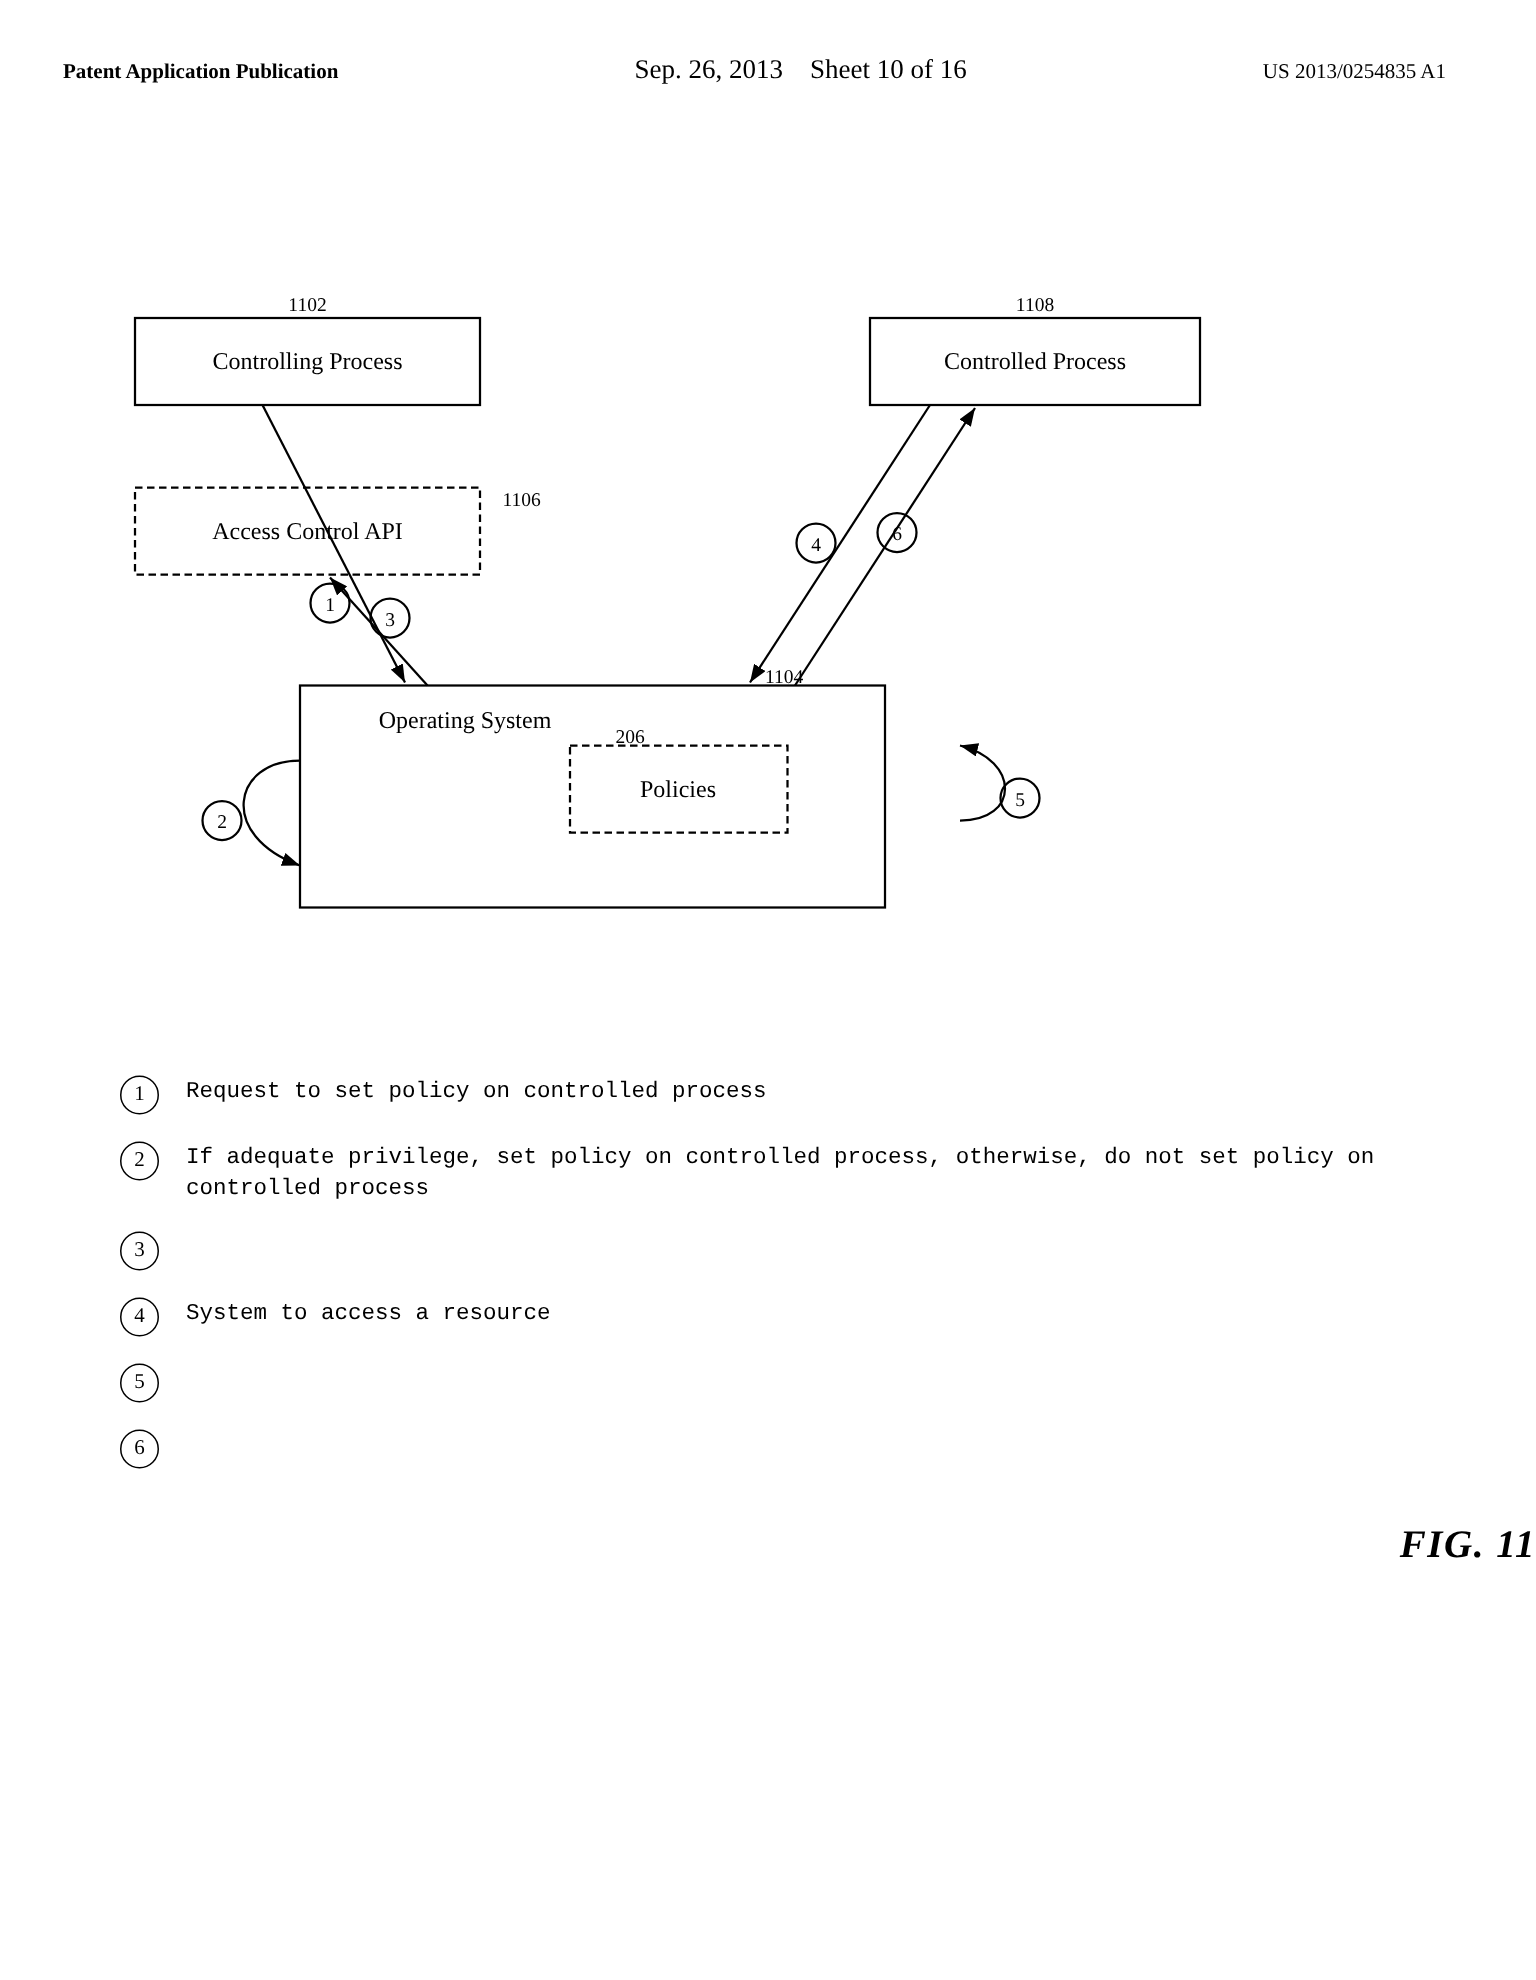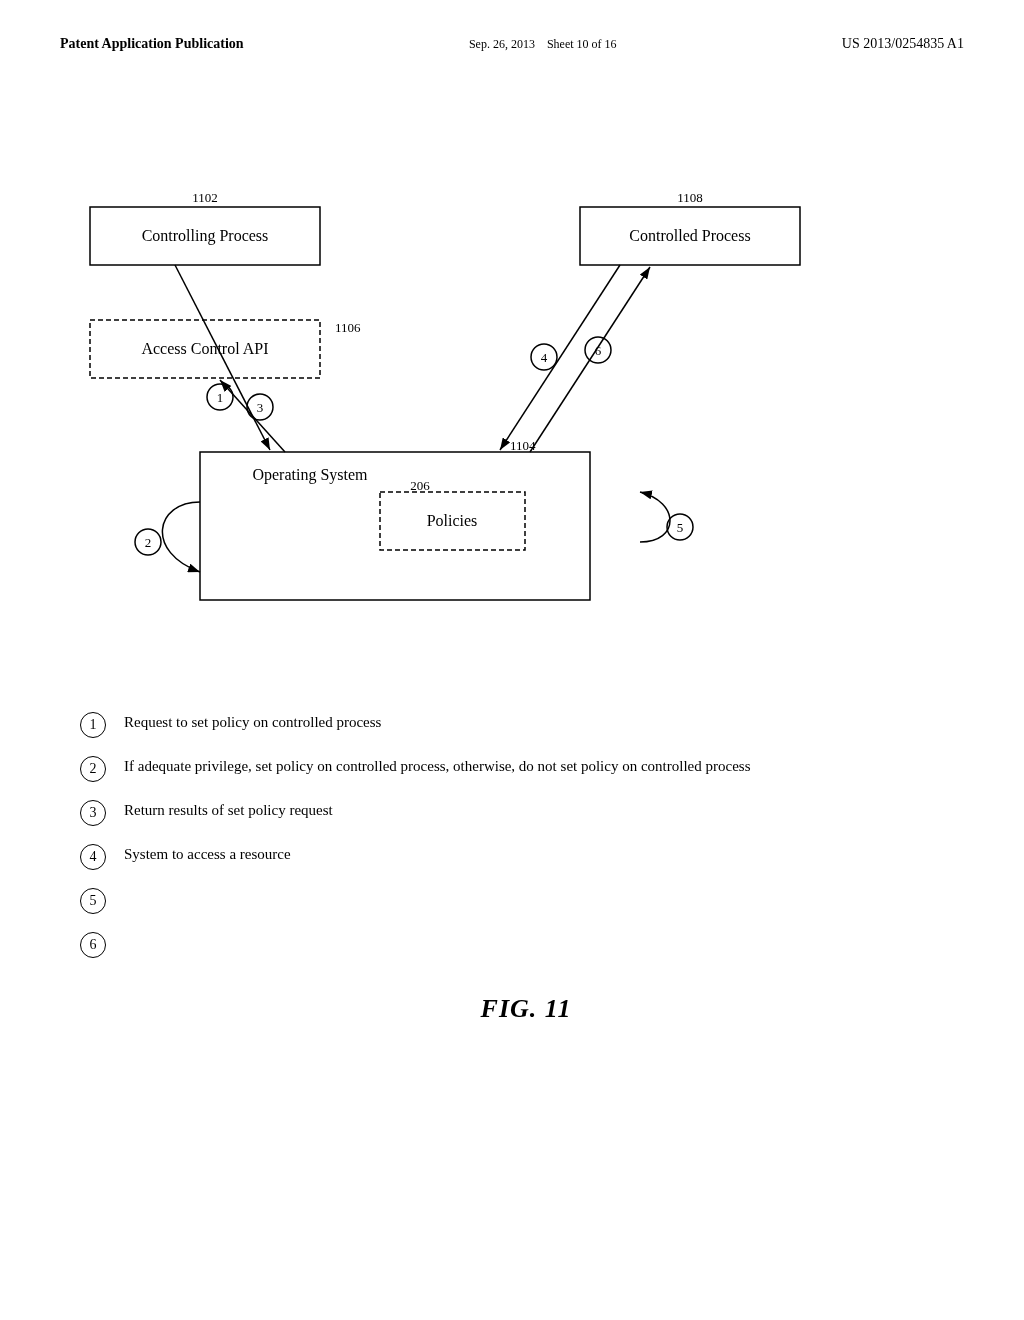--- a/index.html
+++ b/index.html
@@ -10,30 +10,30 @@
       min-height: 1320px;
       position: relative;
       color: #000;
     }
 
     
     .header {
       display: flex;
       justify-content: space-between;
       align-items: flex-end;
-      padding: 36px 60px 0 60px;
+      padding: 36px 60px 0 42px;
       font-size: 14px;
     }
     .header-left {
       font-weight: bold;
       font-size: 14px;
     }
     .header-center {
       text-align: center;
-      font-size: 12px;
+      font-size: 18px;
     }
     .header-right {
       font-size: 14px;
     }
 
     
     .diagram-area {
       position: relative;
       width: 100%;
       height: 580px;
@@ -66,25 +66,26 @@
       height: 26px;
       border: 1.5px solid #000;
       border-radius: 50%;
       font-size: 14px;
       margin-right: 18px;
       flex-shrink: 0;
       margin-top: 0px;
     }
     .legend-text {
       flex: 1;
+      font-family: Liberation Mono, monospace;
     }
 
     
     .fig-title {
-      text-align: center;
+      text-align: right;
       font-size: 26px;
       font-weight: bold;
       font-style: italic;
       margin-top: 36px;
       letter-spacing: 1px;
       margin-left: 28px;
     }
   </style>
 </head>
 <body>
@@ -175,21 +176,20 @@
     <span class="legend-text">Request to set policy on controlled process</span>
   </div>
 
   <div class="legend-item">
     <span class="legend-num">2</span>
     <span class="legend-text">If adequate privilege, set policy on controlled process, otherwise, do not set policy on controlled process</span>
   </div>
 
   <div class="legend-item">
     <span class="legend-num">3</span>
-    <span class="legend-text">Return results of set policy request</span>
   </div>
 
   <div class="legend-item">
     <span class="legend-num">4</span>
     <span class="legend-text">System to access a resource</span>
   </div>
 
   <div class="legend-item">
     <span class="legend-num">5</span>
   </div>

